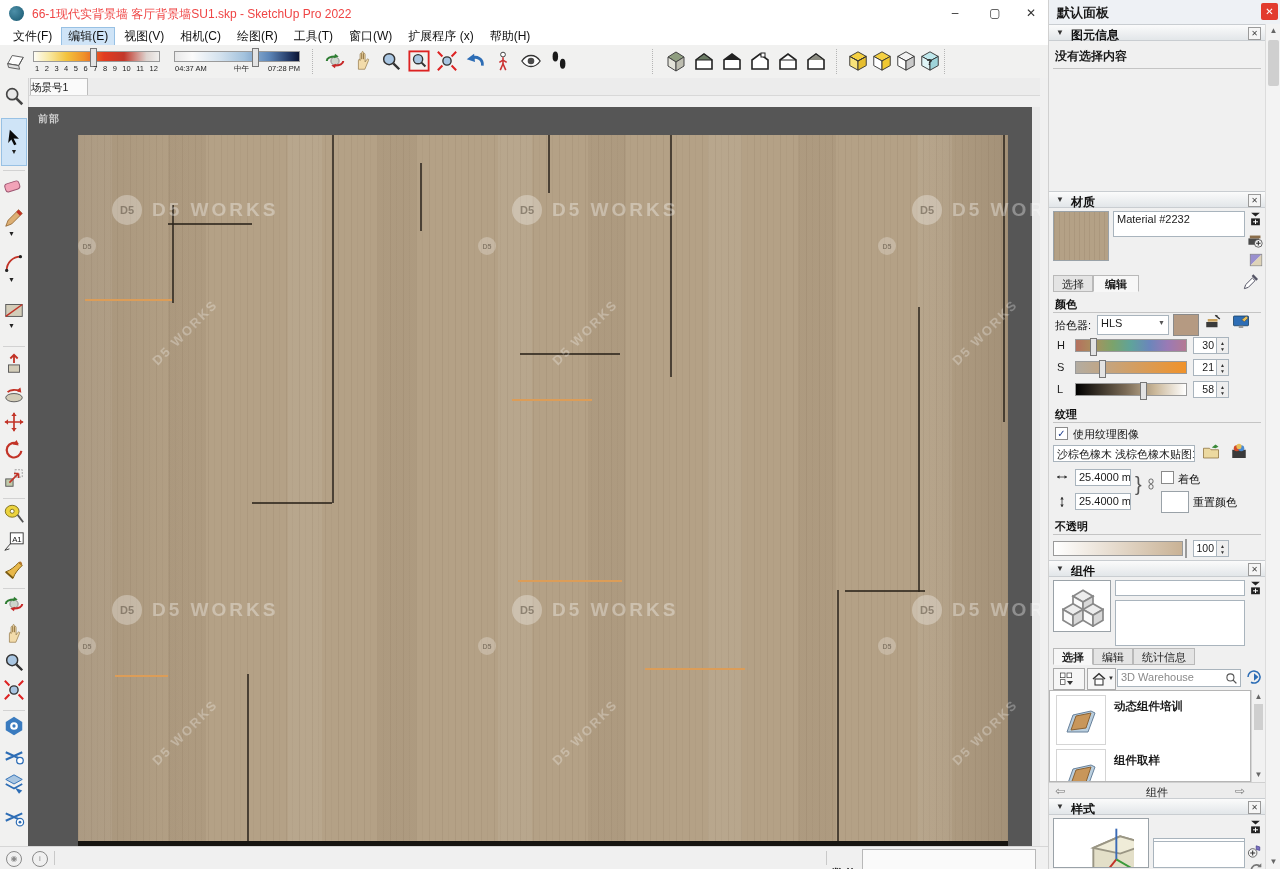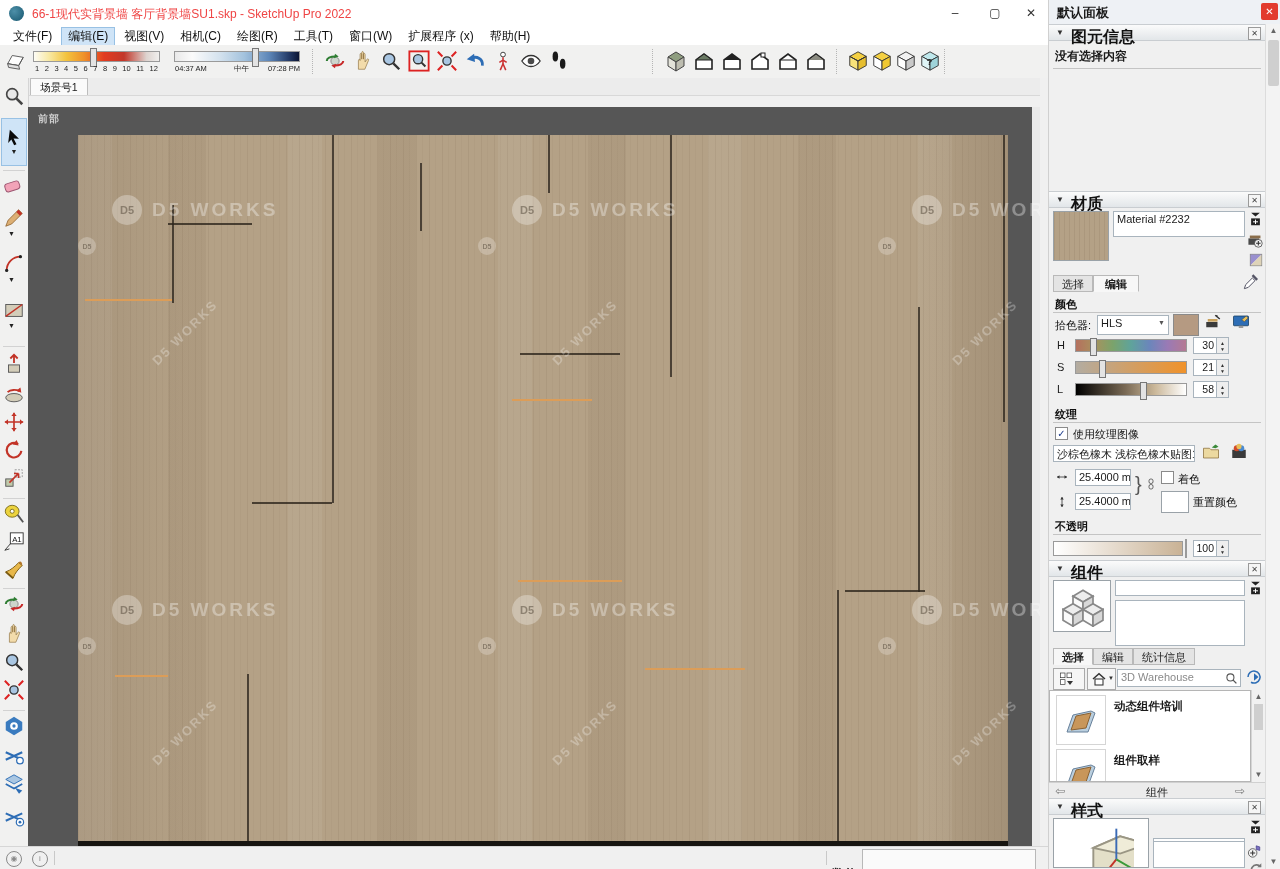--- a/index.html
+++ b/index.html
@@ -29,21 +29,21 @@
   .month-track{background:linear-gradient(90deg,#fdfcf5 0%,#f8e9a4 12%,#f3c33e 26%,#ef9129 40%,#e23b20 56%,#c2372a 72%,#ddd3cf 90%,#f0efed 100%);}
   .time-track{background:linear-gradient(90deg,#e9e9e9 0%,#fbfbfb 14%,#d4e2ee 36%,#a3c2dd 56%,#5d86b8 76%,#243a66 92%,#0b1433 100%);}
   .slider-handle{position:absolute;top:-1px;width:5px;height:17px;background:#e3e3e3;border:1px solid #777;}
   .ticks{position:absolute;left:2px;right:2px;top:15px;display:flex;justify-content:space-between;}
   .ticks span{font-size:7.5px;color:#222;}
   .time-labels{position:absolute;left:0;right:0;top:15px;font-size:7.5px;color:#222;}
 
   
   .scene-row{position:absolute;left:28px;top:78px;width:1012px;height:17px;background:#ececec;border-bottom:1px solid #d8d8d8;}
   .scene-tab{position:absolute;left:2px;top:0px;width:56px;height:16px;background:#fafafa;border:1px solid #bdbdbd;border-bottom:none;
-             font-size:10.5px;text-align:center;line-height:16px;}
+             font-size:10.5px;text-align:left;line-height:16px;}
 
   
   .left-toolbar{position:absolute;left:0;top:78px;width:28px;height:768px;background:#f1f1f0;border-right:1px solid #d5d5d5;}
   .lt-btn{position:absolute;left:2px;width:24px;height:24px;display:flex;align-items:center;justify-content:center;}
   .lt-btn.active-tool{left:1px;width:26px;height:48px;background:#cfe4f7;border:1px solid #98c1e4;flex-direction:column;box-sizing:border-box;}
   .lt-dd{position:absolute;left:8px;font-size:7px;color:#222;line-height:7px;}
   .lt-sep{position:absolute;left:3px;width:22px;border-top:1px solid #d2d2d2;}
 
   
   .canvas{position:absolute;left:28px;top:107px;width:1012px;height:751px;background:#565656;overflow:hidden;}
@@ -77,21 +77,21 @@
   .panel-title-row .pt{position:absolute;left:8px;top:4px;font-size:13px;font-weight:bold;}
   .panel-close{position:absolute;right:3px;top:3px;width:17px;height:17px;background:#e23b2e;color:#fff;
                font-size:10px;text-align:center;line-height:17px;border-radius:2px;}
   .panel-scroll{position:absolute;left:216px;top:24px;width:16px;height:845px;background:#f3f3f3;border-left:1px solid #dcdcdc;}
   .sb-arrow{position:absolute;left:0;width:15px;height:14px;text-align:center;font-size:8px;color:#666;line-height:14px;}
   .sb-thumb{position:absolute;left:2px;top:16px;width:11px;height:46px;background:#cfcfcf;border-radius:2px;}
   .p-sec{position:absolute;left:0;width:216px;overflow:hidden;}
   .sec-head{position:absolute;left:0;top:0;width:216px;height:17px;background:linear-gradient(#fbfbfb,#e2e6e9);
             border-top:1px solid #c9cdd1;border-bottom:1px solid #c9cdd1;box-sizing:border-box;}
   .sec-tri{position:absolute;left:7px;top:3px;font-size:8px;color:#333;}
-  .sec-title{position:absolute;left:22px;top:2px;font-size:16px;font-weight:bold;color:#111;}
+  .sec-title{position:absolute;left:22px;top:2px;font-size:12px;font-weight:bold;color:#111;}
   .sec-close{position:absolute;right:4px;top:2px;width:13px;height:13px;border:1px solid #9a9a9a;background:#f5f5f5;
              font-size:8px;text-align:center;line-height:12px;color:#444;box-sizing:border-box;}
   .empty-text{position:absolute;left:6px;top:24px;font-size:12px;font-weight:bold;}
   .thin-hr{position:absolute;left:4px;right:4px;border-top:1px solid #c4c4c4;}
   .fld{position:absolute;background:#fff;border:1px solid #a9b4bd;font-size:11px;padding:1px 3px;box-sizing:border-box;
        white-space:nowrap;overflow:hidden;}
   .preview-box{position:absolute;background:#fff;border:1px solid #9aa2a8;box-sizing:border-box;overflow:hidden;}
   .ptab{position:absolute;top:0;height:17px;background:#e4e4e4;border:1px solid #b9b9b9;font-size:11px;text-align:center;
         line-height:16px;box-sizing:border-box;color:#222;}
   .ptab.active{background:#f7f7f7;border-bottom-color:#f7f7f7;font-weight:bold;}

